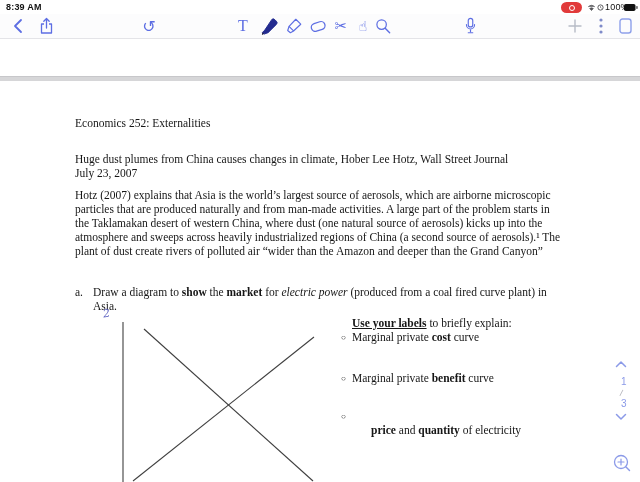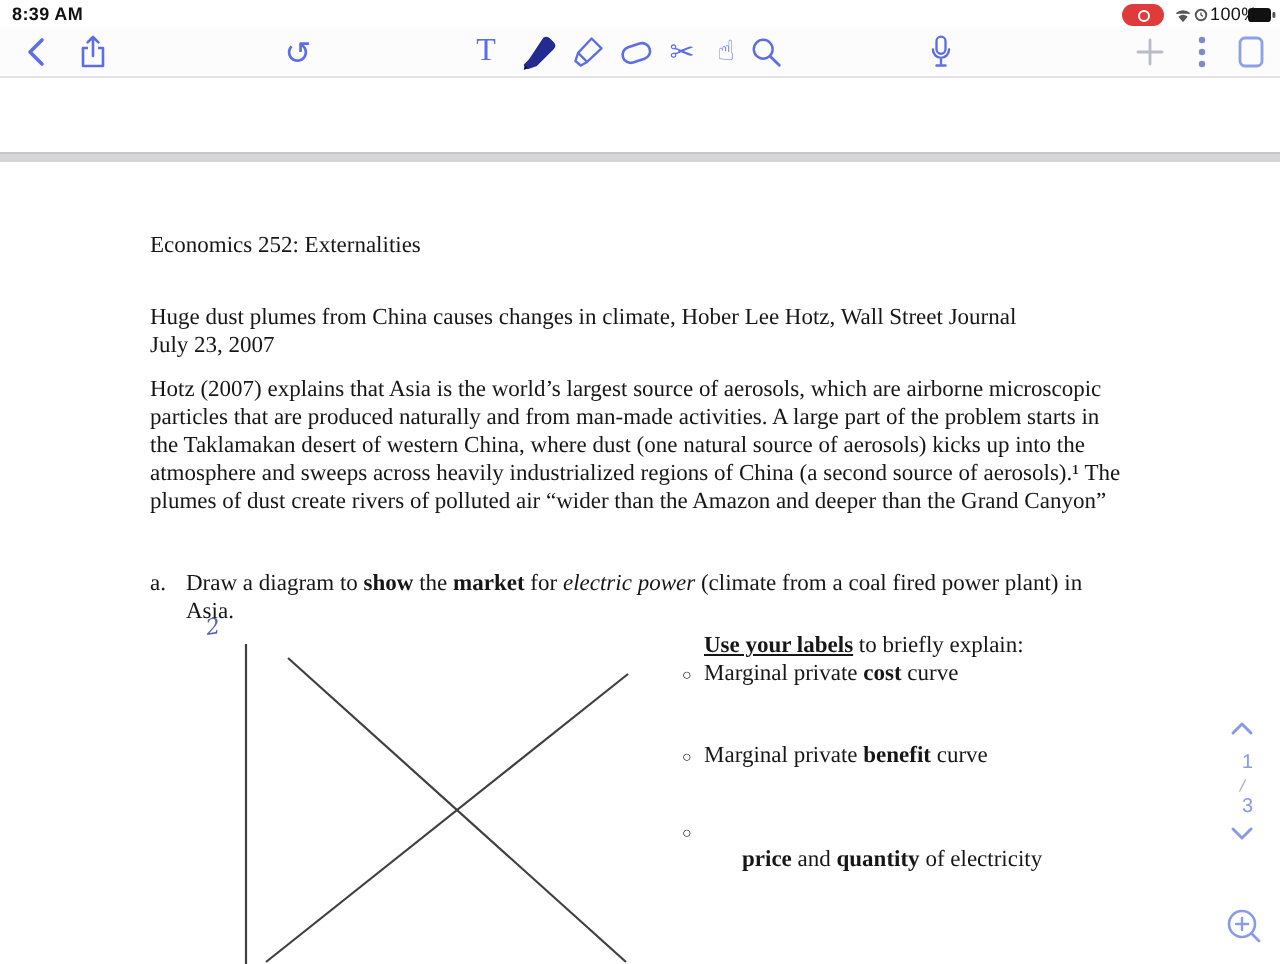--- a/index.html
+++ b/index.html
@@ -163,25 +163,25 @@
     <div class="abs doc" style="left:75px;top:35px;">Economics 252: Externalities</div>
 
     <div class="abs doc" style="left:75px;top:71px;">Huge dust plumes from China causes changes in climate, Hober Lee Hotz, Wall Street Journal</div>
     <div class="abs doc" style="left:75px;top:85px;">July 23, 2007</div>
 
     <div class="abs doc" style="left:75px;top:107px;">
       <div>Hotz (2007) explains that Asia is the world’s largest source of aerosols, which are airborne microscopic</div>
       <div>particles that are produced naturally and from man-made activities.  A large part of the problem starts in</div>
       <div>the Taklamakan desert of western China, where dust (one natural source of aerosols) kicks up into the</div>
       <div>atmosphere and sweeps across heavily industrialized regions of China (a second source of aerosols).¹  The</div>
-      <div>plumes of dust create rivers of polluted air “wider than the Amazon and deeper than the Grand Canyon”</div>
+      <div>plant of dust create rivers of polluted air “wider than the Amazon and deeper than the Grand Canyon”</div>
     </div>
 
     <div class="abs doc" style="left:75px;top:204px;">a.</div>
-    <div class="abs doc" style="left:93px;top:204px;"><span>Draw a diagram to </span><span style="font-weight: bold;">show</span><span> the </span><span style="font-weight: bold;">market</span><span> for </span><span style="font-style: italic;">electric power</span><span> (climate from a coal fired power plant) in</span></div>
+    <div class="abs doc" style="left:93px;top:204px;"><span>Draw a diagram to </span><span style="font-weight: bold;">show</span><span> the </span><span style="font-weight: bold;">market</span><span> for </span><span style="font-style: italic;">electric power</span><span> (produced from a coal fired curve plant) in</span></div>
     <div class="abs doc" style="left:93px;top:218px;">Asia.</div>
 
     <div class="abs" id="annotation-mark" style="left:103px;top:226px;">2</div>
 
     <div class="abs doc" style="left:352px;top:235px;"><span style="font-weight: bold; text-decoration: underline;">Use your labels</span><span> to briefly explain:</span></div>
 
     <span class="abs bullet-dot" style="left:341px;top:252px;">○</span>
     <div class="abs doc" style="left:352px;top:249px;"><span>Marginal private </span><span style="font-weight: bold;">cost</span><span> curve</span></div>
 
     <span class="abs bullet-dot" style="left:341px;top:293px;">○</span>

